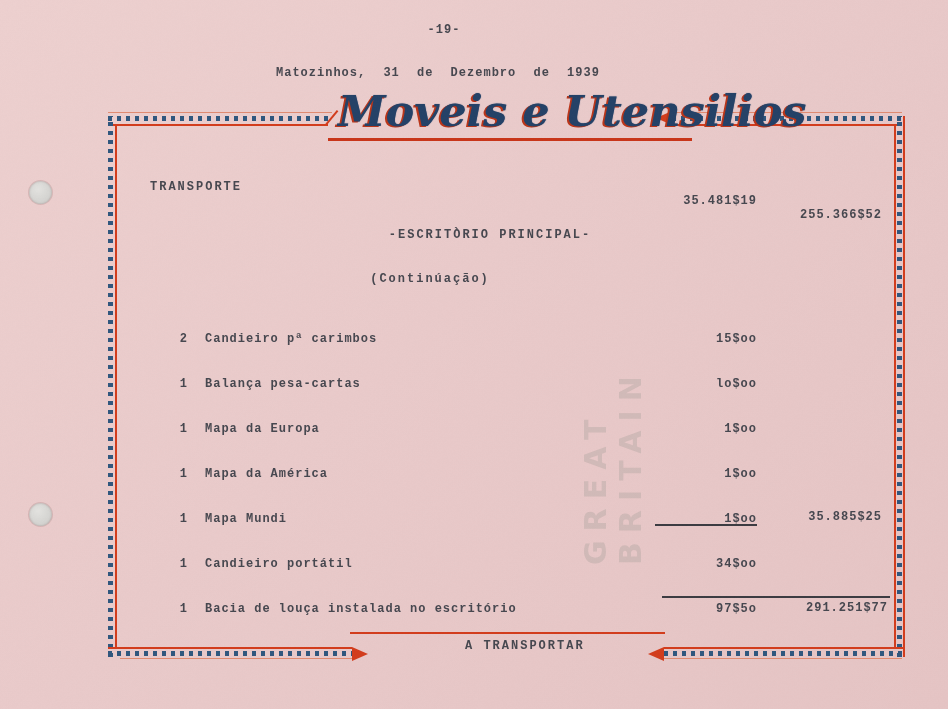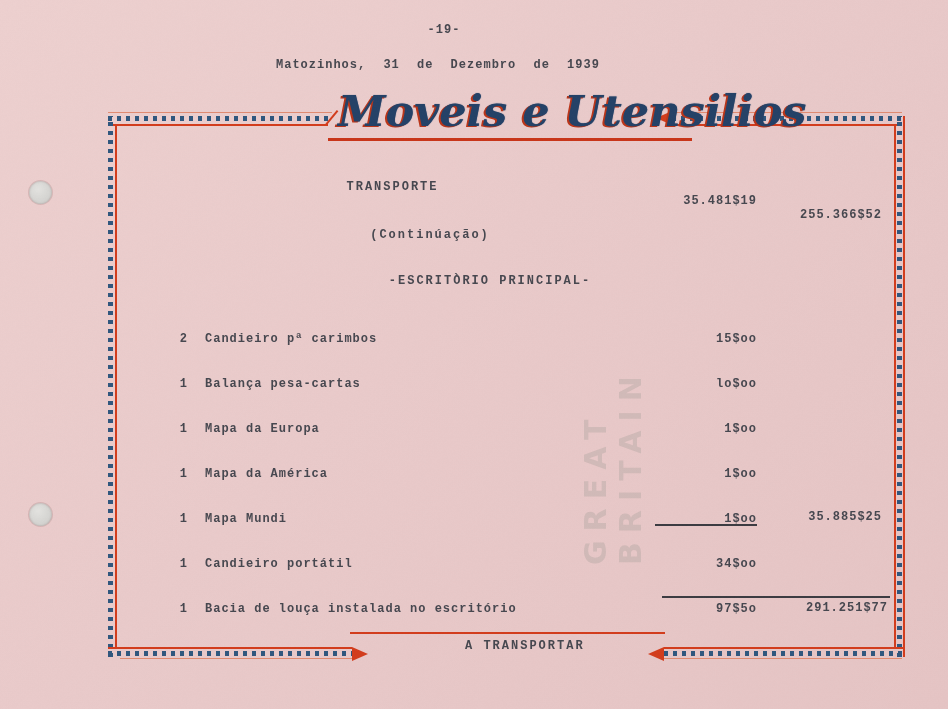--- a/index.html
+++ b/index.html
@@ -3,21 +3,21 @@
 <meta charset="utf-8">
 <style>
   html,body{margin:0;padding:0;background:#777;}
   .page{position:relative;width:948px;height:709px;overflow:hidden;
         background:linear-gradient(135deg,#edd0cf 0%,#e9caca 45%,#e5c4c4 100%);
         font-family:"Liberation Mono","DejaVu Sans Mono",monospace;color:#45464e;}
   .grain{position:absolute;inset:0;pointer-events:none;opacity:.55;}
   .type{font-weight:700;font-size:12px;letter-spacing:1px;white-space:pre;}
   
   .pageno{position:absolute;left:384px;top:23px;width:120px;text-align:center;}
-  .dateline{position:absolute;left:276px;top:58px;word-spacing:9px;}
+  .dateline{position:absolute;left:276px;top:66px;word-spacing:9px;}
   
   .hole{position:absolute;width:23px;height:23px;border-radius:50%;
         background:radial-gradient(circle at 40% 35%,#e3e3e0,#d2d2cf 70%,#c6c6c3);
         box-shadow:inset 0 0 2px rgba(120,90,90,.5),0 0 0 1px rgba(150,110,110,.25);}
   .hole1{left:29px;top:181px;}
   .hole2{left:29px;top:503px;}
   
   .wmark{position:absolute;left:578px;top:225px;height:340px;
          writing-mode:vertical-rl;transform:rotate(180deg);
          font-family:"DejaVu Sans",sans-serif;font-weight:700;font-size:30px;
@@ -35,21 +35,21 @@
   .diag{position:absolute;width:19px;height:2px;background:#d23b1b;transform:rotate(-50deg);}
   
   .title{position:absolute;left:338px;top:86px;width:360px;
          font-family:"DejaVu Serif",serif;font-style:italic;font-weight:700;
          font-size:43px;letter-spacing:0px;color:#224066;white-space:nowrap;
          text-shadow:-2px 1px 0 #b93418,0 0 1px rgba(34,64,102,.8);}
   .title-rule{position:absolute;left:328px;top:138px;width:364px;height:3px;background:#c83418;}
   
   .statement{position:absolute;left:150px;top:138px;width:732px;}
   .t-row{position:relative;height:20px;}
-  .t-label{position:absolute;left:0;width:485px;text-align:center;letter-spacing:2px;}
+  .t-label{position:absolute;left:0;width:485px;text-align:left;letter-spacing:2px;}
   .t-v1{position:absolute;left:485px;width:122px;text-align:right;}
   .t-v2{position:absolute;left:607px;width:125px;text-align:right;}
   .sec-head{height:16px;text-align:center;letter-spacing:2px;}
   .w680{width:680px;} .w560{width:560px;height:18px;}
   .row{position:relative;height:17px;}
   .qty{position:absolute;left:0;width:38px;text-align:right;}
   .desc{position:absolute;left:55px;}
   .val{position:absolute;left:512px;width:95px;text-align:right;}
   .sum-rule{position:absolute;left:505px;top:386px;width:102px;height:2px;background:#3a3a40;}
   .subtotal{position:absolute;left:607px;top:372px;width:125px;text-align:right;}
@@ -102,22 +102,22 @@
   <div class="title">Moveis e Utensilios</div>
   <div class="title-rule"></div>
 
   <div class="statement type">
     <div class="t-row">
       <span class="t-label">TRANSPORTE</span>
       <span class="t-v1">35.481$19</span>
       <span class="t-v2">255.366$52</span>
     </div>
 
+    <div class="sec-head w680">-ESCRITÒRIO PRINCIPAL-</div>
     <div class="sec-head w560">(Continúação)</div>
-    <div class="sec-head w680">-ESCRITÒRIO PRINCIPAL-</div>
 
     <div class="row"><span class="qty">2</span><span class="desc">Candieiro pª carimbos</span><span class="val">15$oo</span></div>
     <div class="row"><span class="qty">1</span><span class="desc">Balança pesa-cartas</span><span class="val">lo$oo</span></div>
     <div class="row"><span class="qty">1</span><span class="desc">Mapa da Europa</span><span class="val">1$oo</span></div>
     <div class="row"><span class="qty">1</span><span class="desc">Mapa da América</span><span class="val">1$oo</span></div>
     <div class="row"><span class="qty">1</span><span class="desc">Mapa Mundi</span><span class="val">1$oo</span></div>
     <div class="row"><span class="qty">1</span><span class="desc">Candieiro portátil</span><span class="val">34$oo</span></div>
     <div class="row"><span class="qty">1</span><span class="desc">Bacia de louça instalada no escritório</span><span class="val">97$5o</span></div>
     
     

